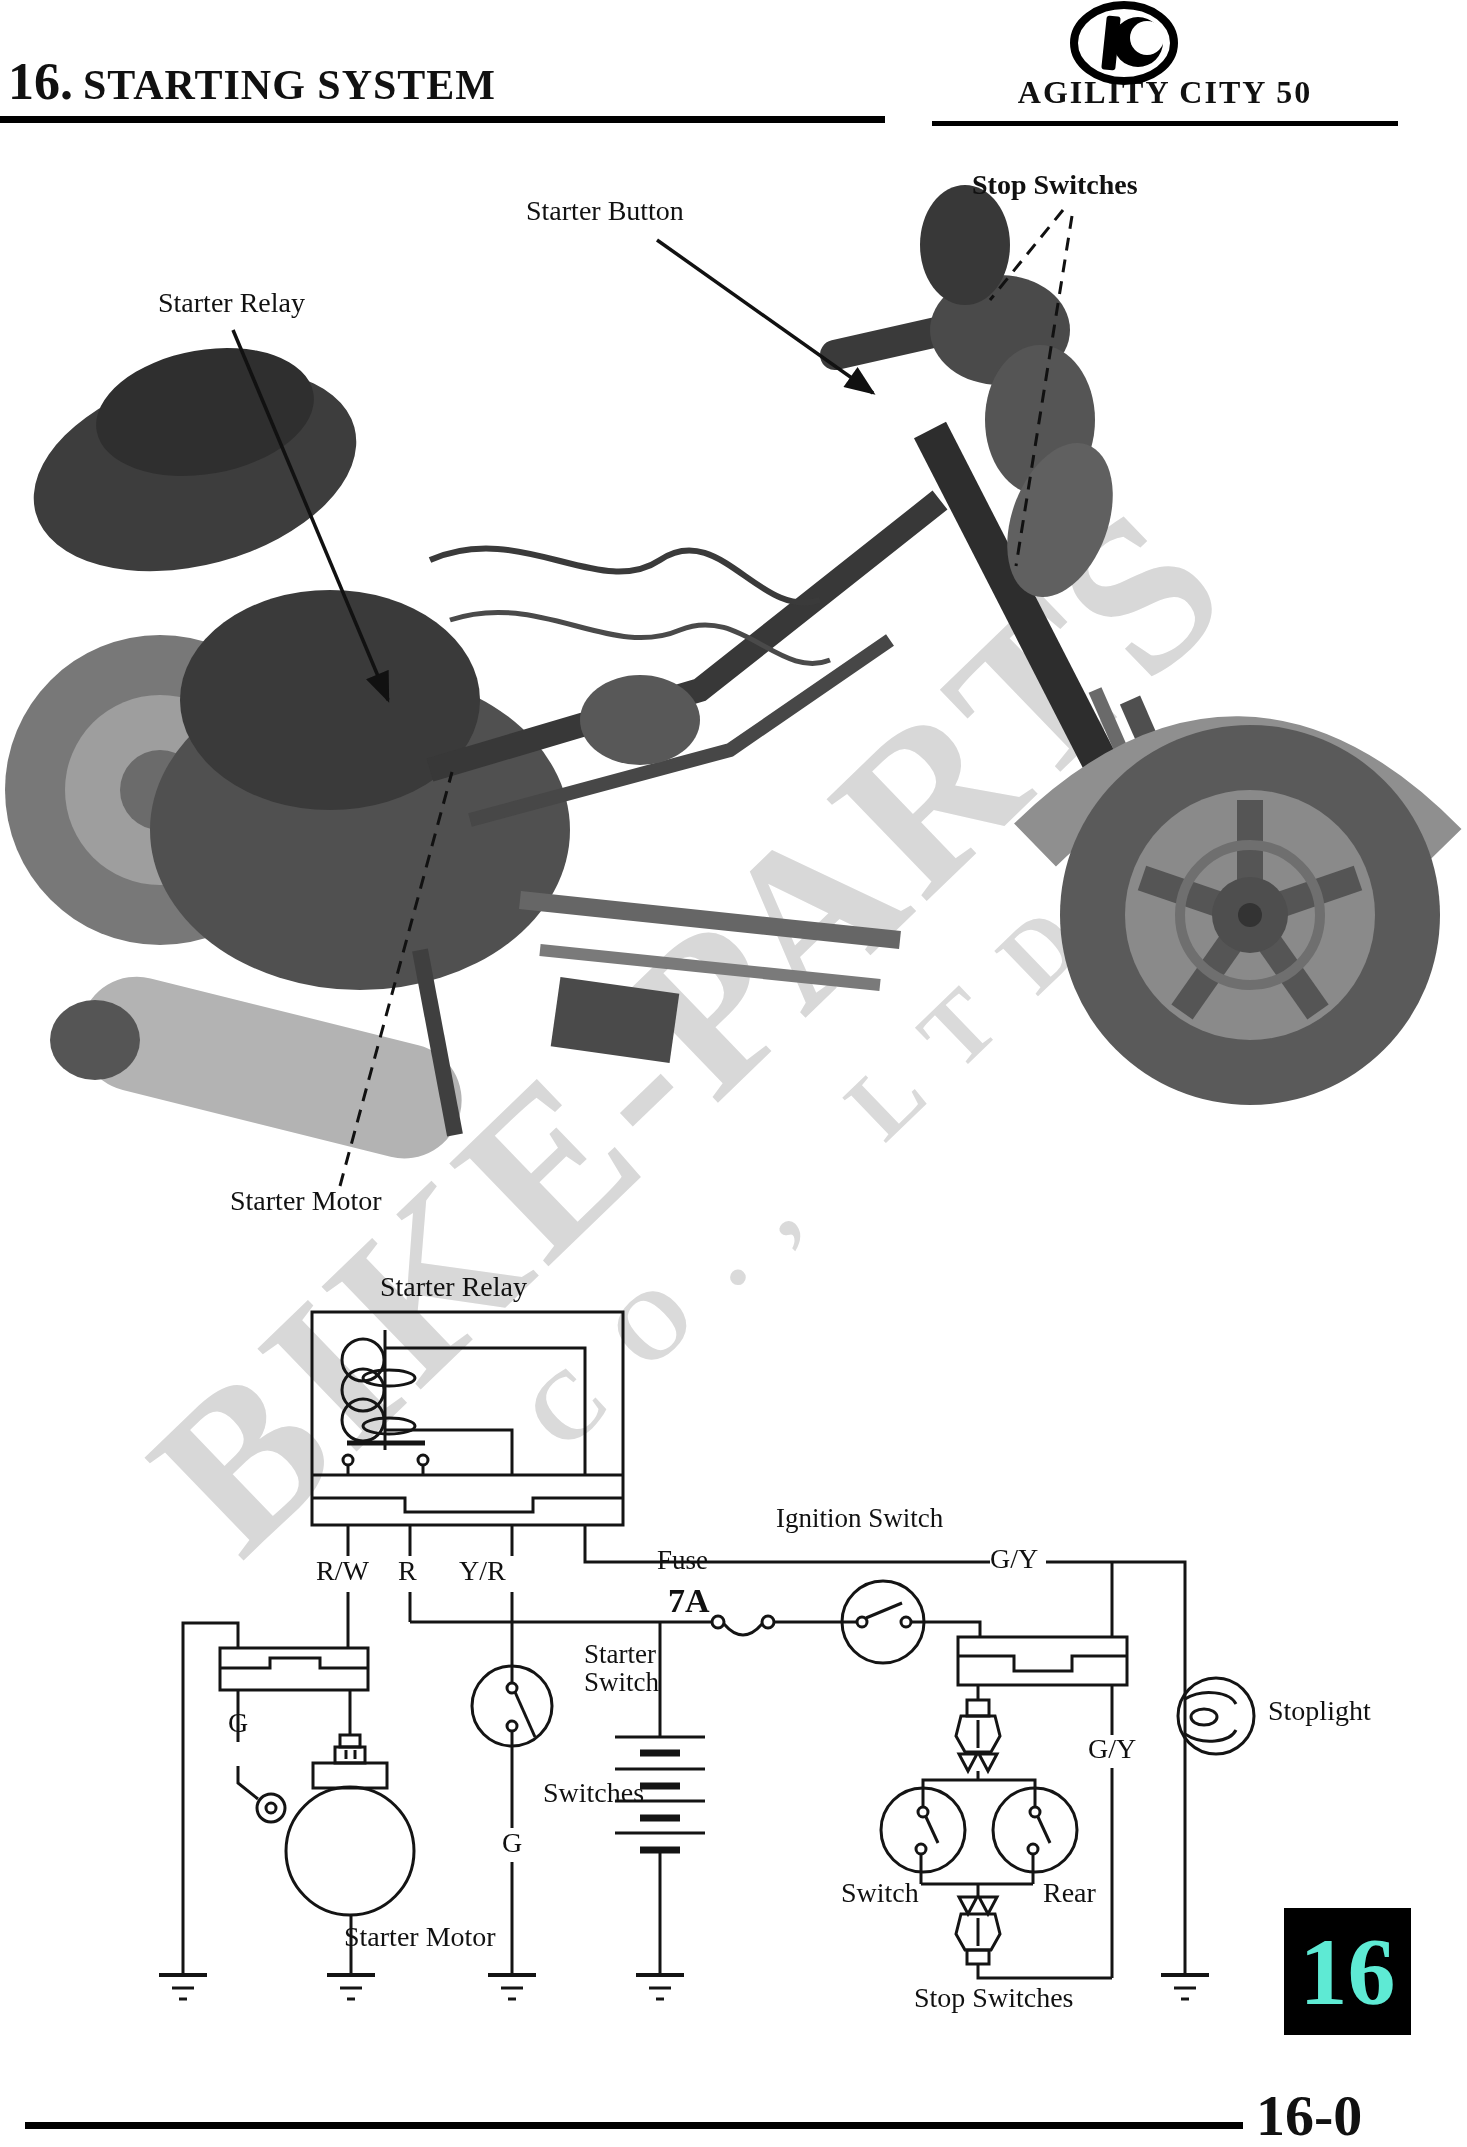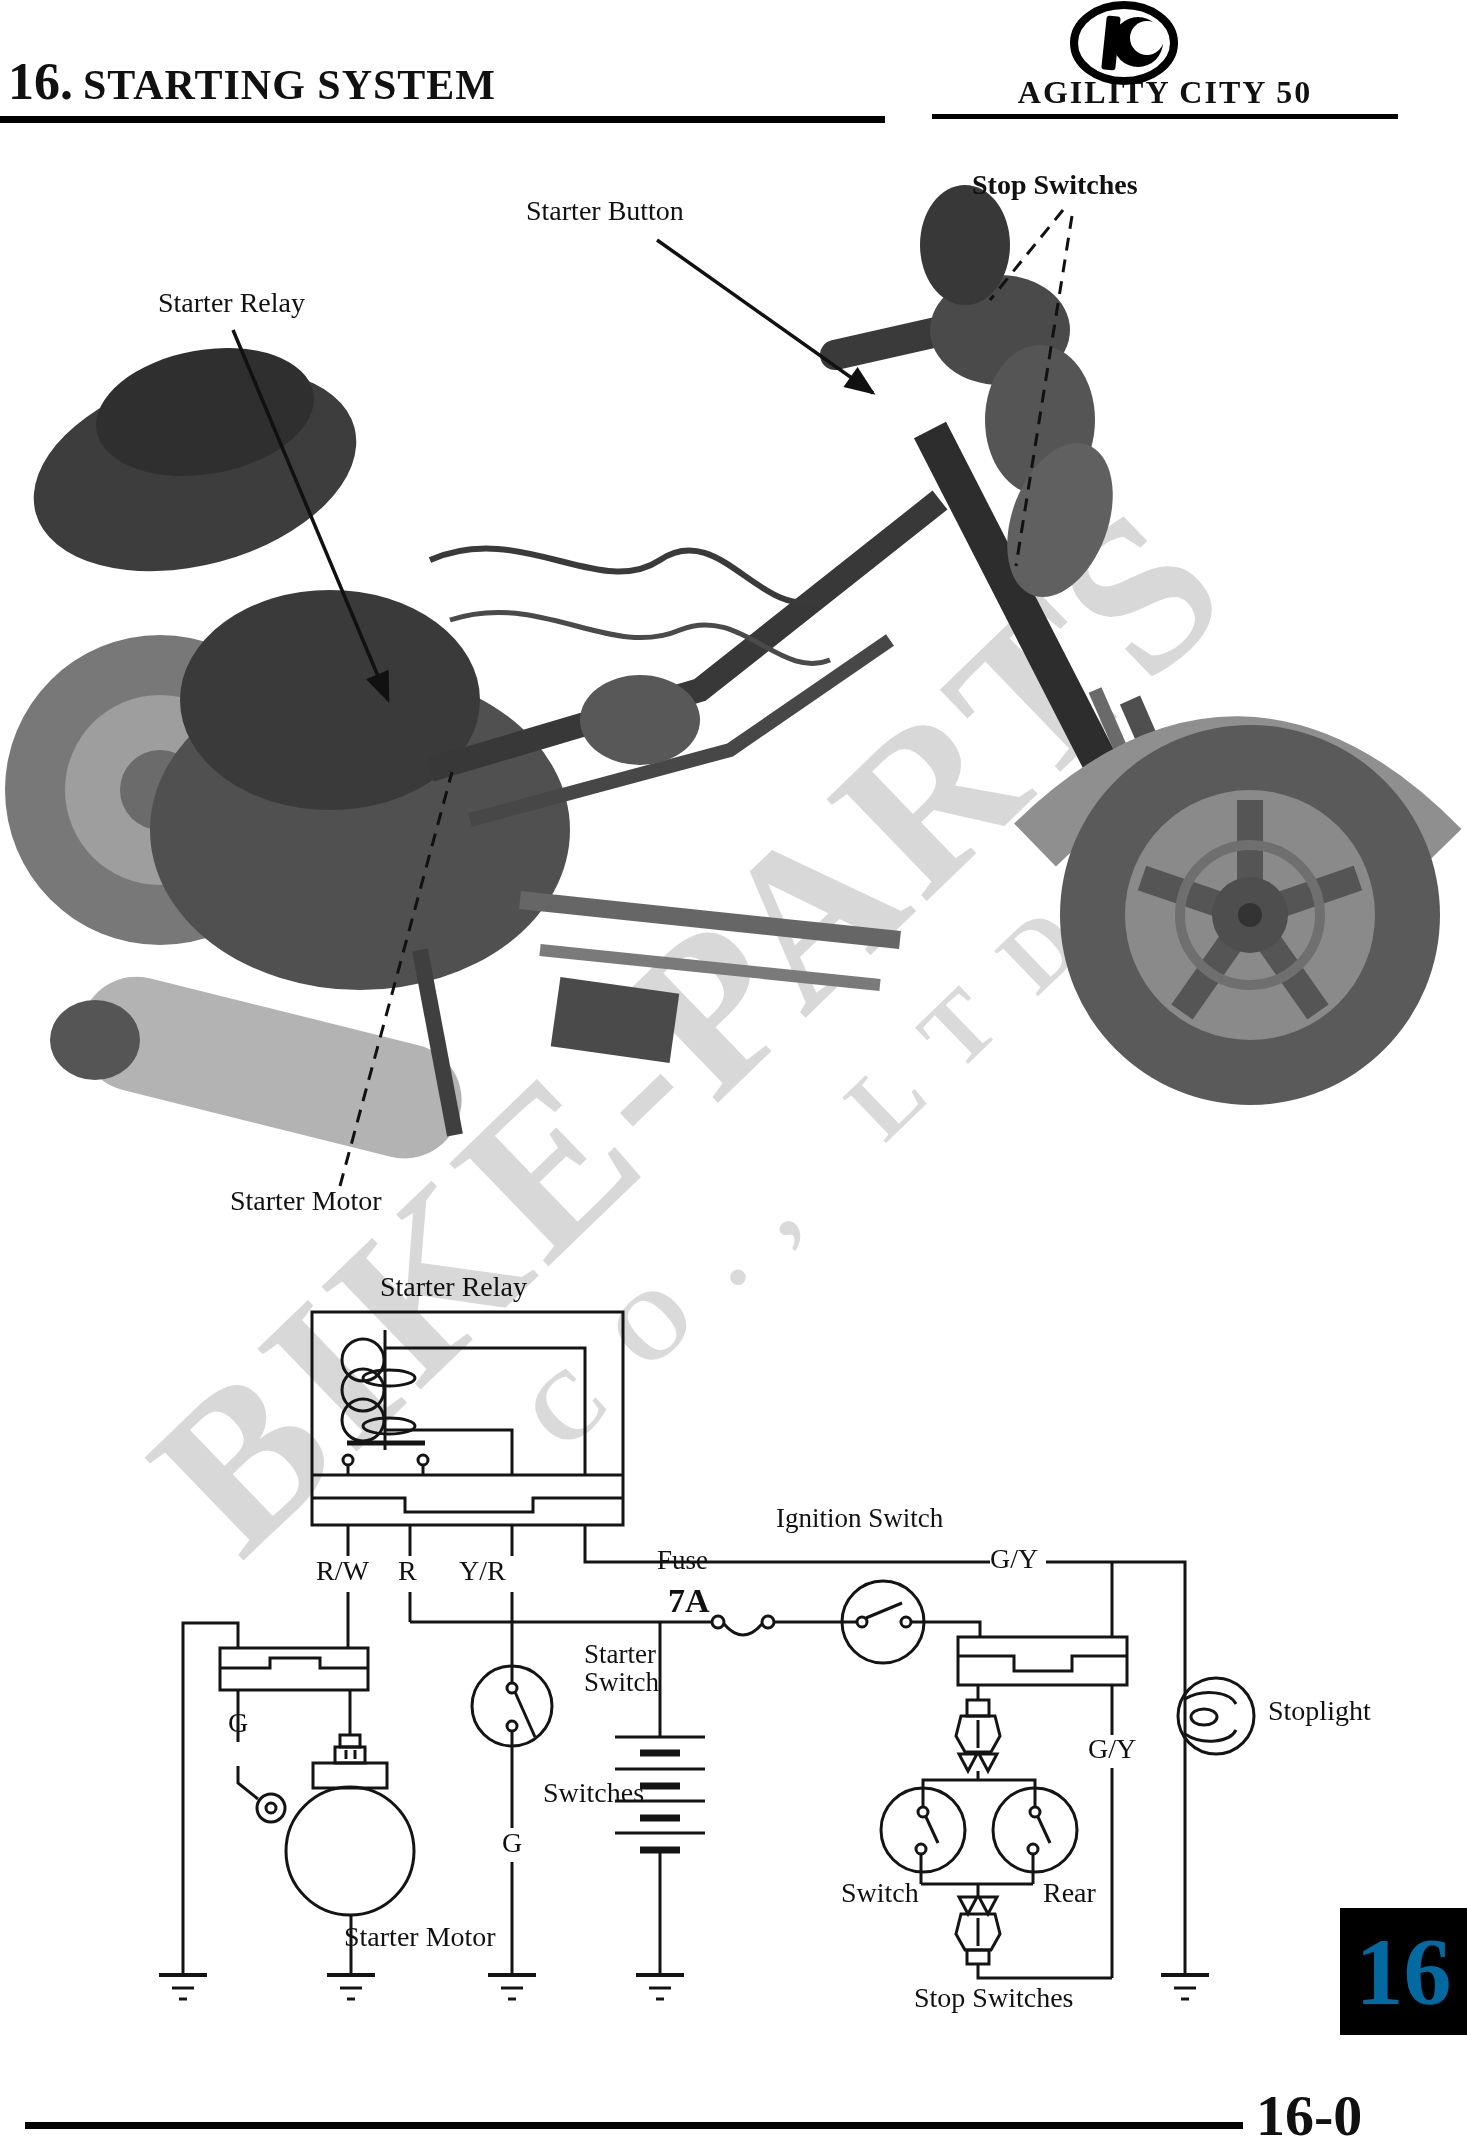--- a/index.html
+++ b/index.html
@@ -11,33 +11,33 @@
       transform:rotate(-44deg);z-index:0;pointer-events:none;}
   #wm .l1{font-size:218px;font-weight:bold;letter-spacing:8px;color:#d8d8d8;white-space:nowrap;}
   #wm .l2{font-size:96px;font-weight:bold;letter-spacing:46px;color:#dadada;white-space:nowrap;margin-top:6px;}
   
   #title-row{position:absolute;left:8px;top:52px;display:flex;align-items:baseline;z-index:2;}
   #sec-no{font-size:52px;font-weight:bold;}
   #sec-title{font-size:42px;font-weight:bold;letter-spacing:1px;margin-left:10px;}
   #title-rule{position:absolute;left:0;top:116px;width:885px;height:7px;background:#000;z-index:2;}
   #model{position:absolute;left:932px;top:74px;width:466px;text-align:center;
          font-size:32px;font-weight:bold;letter-spacing:2px;border-bottom:5px solid #000;
-         padding-bottom:3px;z-index:2;}
+         padding-bottom:10px;z-index:2;}
   #brand{position:absolute;left:1190px;top:10px;font-family:"Liberation Sans",sans-serif;
          font-size:54px;font-weight:bold;letter-spacing:2px;z-index:2;}
   #emblem{position:absolute;left:1068px;top:0px;z-index:2;}
   
   .lbl{position:absolute;font-size:28px;white-space:nowrap;z-index:3;line-height:1.05;}
   .bold{font-weight:bold;}
   .wrap{white-space:normal;margin-left:38px;}
   
   #art{position:absolute;left:0;top:0;z-index:1;}
   
-  #tab16{position:absolute;left:1340px;top:1908px;width:127px;height:127px;background:#000;
-         color:#0369a1;display:flex;align-items:center;justify-content:center;
+  #tab16{position:absolute;left:1284px;top:1908px;width:127px;height:127px;background:#000;
+         color:#5eead4;display:flex;align-items:center;justify-content:center;
          font-size:96px;font-weight:bold;z-index:3;}
   #foot-rule{position:absolute;left:25px;top:2122px;width:1218px;height:7px;background:#000;z-index:2;}
   #page-no{position:absolute;left:1256px;top:2082px;font-size:58px;font-weight:bold;z-index:2;}
 </style>
 </head>
 <body>
 
 <div id="page">
 
   <div id="wm">

